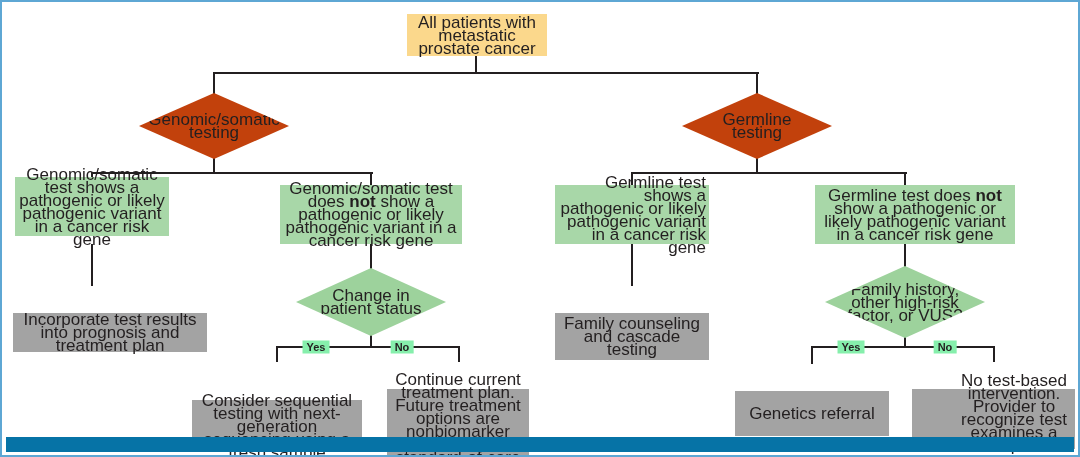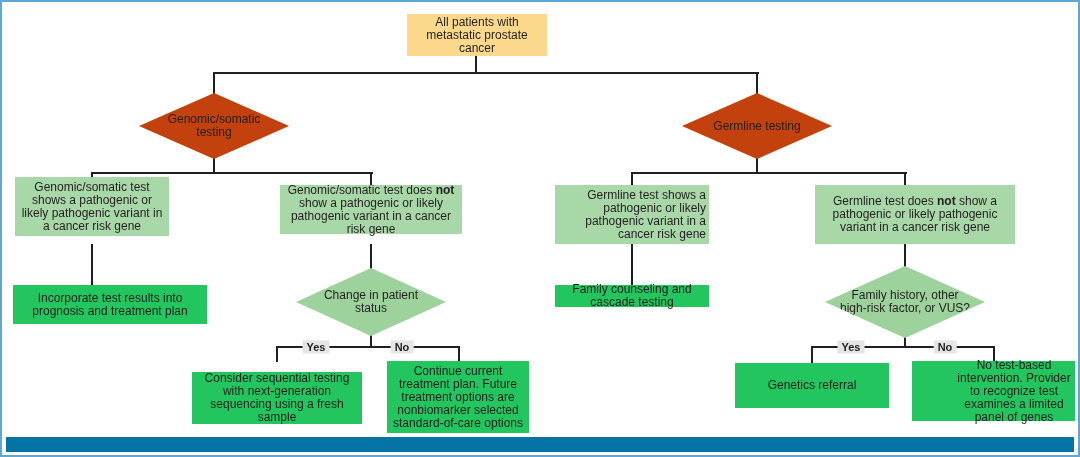--- a/index.html
+++ b/index.html
@@ -3,35 +3,35 @@
 <meta charset="utf-8">
 <style>
   html,body{margin:0;padding:0;background:#fff;}
   .stage{
     position:relative;width:1080px;height:457px;box-sizing:border-box;
     background:#ffffff;border:2px solid #5ea7d4;overflow:hidden;
     font-family:"Liberation Sans","DejaVu Sans",sans-serif;color:#231f20;
   }
   .node{
     position:absolute;display:flex;align-items:center;justify-content:center;
-    text-align:center;font-size:12px;line-height:13px;box-sizing:border-box;
+    text-align:center;font-size:17px;line-height:13px;box-sizing:border-box;
     padding:2px 3px;
   }
   .node .txt{display:inline-block;}
   .rect-yellow{background:#fbd88c;}
   .rect-green{background:#a8d7a8;}
-  .rect-blue{background:#22c55e;}
+  .rect-blue{background:#a3a3a3;margin-top:28px;}
   .diamond{clip-path:polygon(50% 0,100% 50%,50% 100%,0 50%);padding:6px 14px;}
   .diamond.blue{background:#c2410c;}
   .diamond.green{background:#9dd29c;}
   .line{position:absolute;background:#231f20;}
   .v{width:2px;}
   .h{height:2px;}
   .edge-label{
-    position:absolute;transform:translate(-50%,-50%);background:#e5e5e5;
+    position:absolute;transform:translate(-50%,-50%);background:#86efac;
     padding:0 4px;font-weight:bold;font-size:11px;line-height:13px;
   }
   .footer-bar{position:absolute;left:4px;right:4px;bottom:3px;height:15px;background:#0673a6;}
   b{font-weight:bold;}
 </style>
 </head>
 <body>
 
 <div class="stage">
 
@@ -74,21 +74,21 @@
   </div>
 
   <div class="node diamond blue" style="left:680px;top:91px;width:150px;height:66px;">
     <span class="txt">Germline testing</span>
   </div>
 
   <div class="node rect-green" style="left:13px;top:175px;width:154px;height:59px;">
     <span class="txt">Genomic/somatic test shows a pathogenic or likely pathogenic variant in a cancer risk gene</span>
   </div>
 
-  <div class="node rect-green" style="left:278px;top:183px;width:182px;height:49px;">
+  <div class="node rect-green" style="left:278px;top:183px;width:182px;height:59px;">
     <span class="txt">
       <span>Genomic/somatic test does</span>
       <b>not</b>
       <span>show a pathogenic or likely pathogenic variant in a cancer risk gene</span>
     </span>
   </div>
 
   <div class="node rect-green" style="left:553px;top:183px;width:154px;height:59px;text-align:right;">
     <span class="txt">Germline test shows a pathogenic or likely pathogenic variant in a cancer risk gene</span>
   </div>
@@ -102,21 +102,21 @@
   </div>
 
   <div class="node rect-blue" style="left:11px;top:283px;width:194px;height:39px;">
     <span class="txt">Incorporate test results into prognosis and treatment plan</span>
   </div>
 
   <div class="node diamond green" style="left:294px;top:266px;width:150px;height:68px;">
     <span class="txt">Change in patient status</span>
   </div>
 
-  <div class="node rect-blue" style="left:553px;top:283px;width:154px;height:22px;">
+  <div class="node rect-blue" style="left:553px;top:283px;width:154px;height:47px;">
     <span class="txt">Family counseling and cascade testing</span>
   </div>
 
   <div class="node diamond green" style="left:823px;top:264px;width:160px;height:72px;">
     <span class="txt">Family history, other high-risk factor, or VUS?</span>
   </div>
 
   <div class="node rect-blue" style="left:190px;top:370px;width:170px;height:52px;">
     <span class="txt">Consider sequential testing with next-generation sequencing using a fresh sample</span>
   </div>

